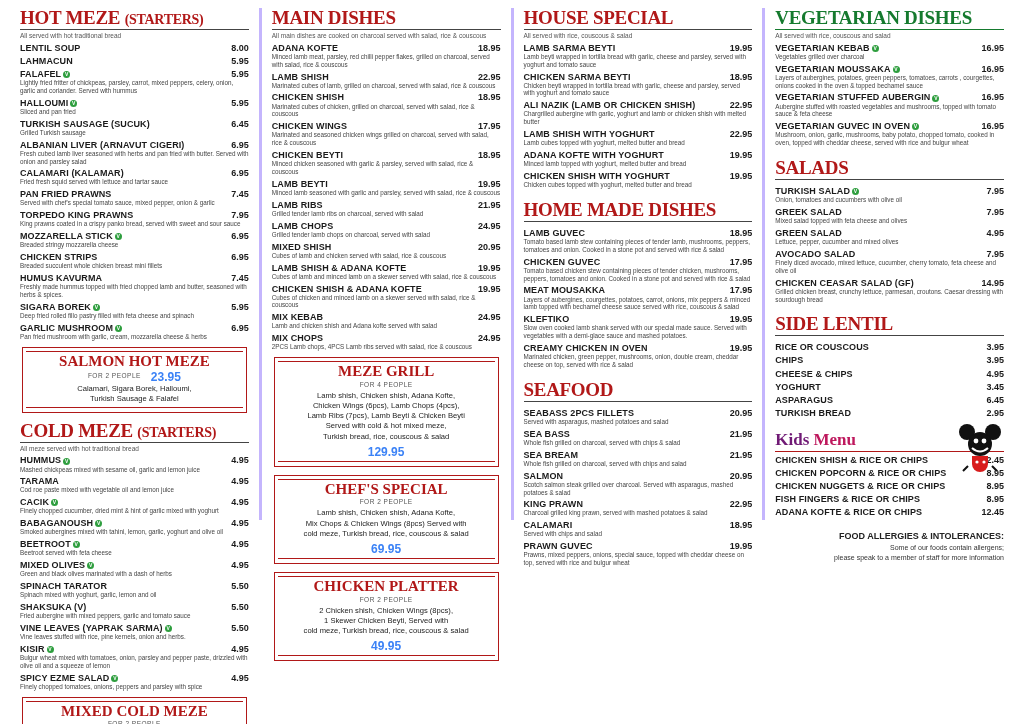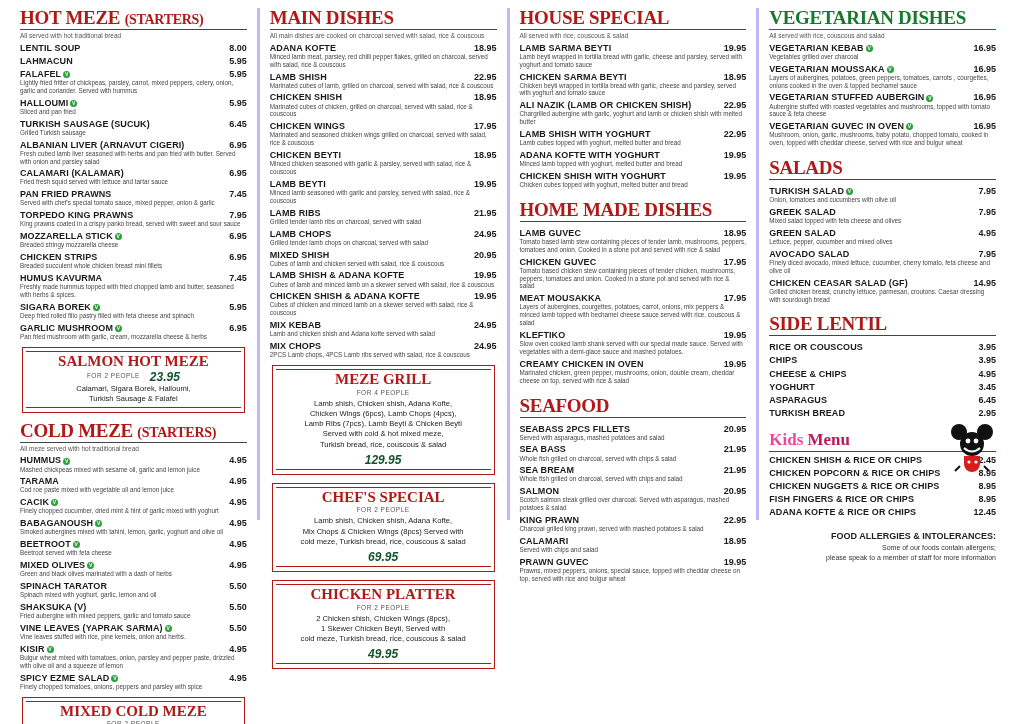--- a/index.html
+++ b/index.html
@@ -7,21 +7,21 @@
   body {
     width:1024px; height:724px;
     background:#ffffff;
     font-family:"Liberation Sans", sans-serif;
     color:#1a1a1a;
     overflow:hidden;
   }
   .menu {
     display:flex;
     width:1024px; height:524px;
-    padding:8px 18px 4px 10px;
+    padding:8px 10px 4px 10px;
   }
   .col {
     position:relative;
     padding:0 10px;
     flex:1 1 0;
   }
   .col + .col { border-left:3px solid #c4b5fd; }
 
   .sec-title {
     font-family:"Liberation Serif", serif;
@@ -71,32 +71,32 @@
   }
   .boxed:before { top:3px; }
   .boxed:after { bottom:3px; }
   .boxed-title {
     font-family:"Liberation Serif", serif;
     font-weight:bold; color:#b11818; font-size:15px; line-height:1.1;
     margin-bottom:1px;
   }
   .boxed-for { font-size:6.5px; color:#555; letter-spacing:0.5px; margin-bottom:3px; }
   .boxed-desc { font-size:7.6px; color:#222; line-height:1.35; }
-  .boxed-price { font-size:12px; font-weight:bold; color:#14532d; margin-top:3px;font-style:italic; }
+  .boxed-price { font-size:12px; font-weight:bold; color:#3b82f6; margin-top:3px; }
   .boxed-inline { display:flex; align-items:center; justify-content:center; gap:10px; }
   .boxed-inline .boxed-price { margin-top:0; }
 
   
   .kids-wrap { margin-top:12px; position:relative; }
   .kids-title {
     font-family:"Liberation Serif", serif;
     font-size:17px; font-weight:bold; color:#b11818;
     letter-spacing:0px;
   }
-  .kids-title .k2 { color:#ec4899; }
+  .kids-title .k2 { color:#701a75; }
   .kids-title .k3 { color:#be185d;margin-top:19px; }
   .kids-rule { border-bottom:1.6px solid #b11818; margin:1px 0 3px 0; }
   .mouse { position:absolute; right:2px; top:-8px; }
 
   .allergy {
     margin-top:14px; text-align:right;
   }
   .allergy-title { font-size:9px; font-weight:bold; color:#222; }
   .allergy-text { font-size:7px; color:#333; line-height:1.35; margin-top:2px; }
 

